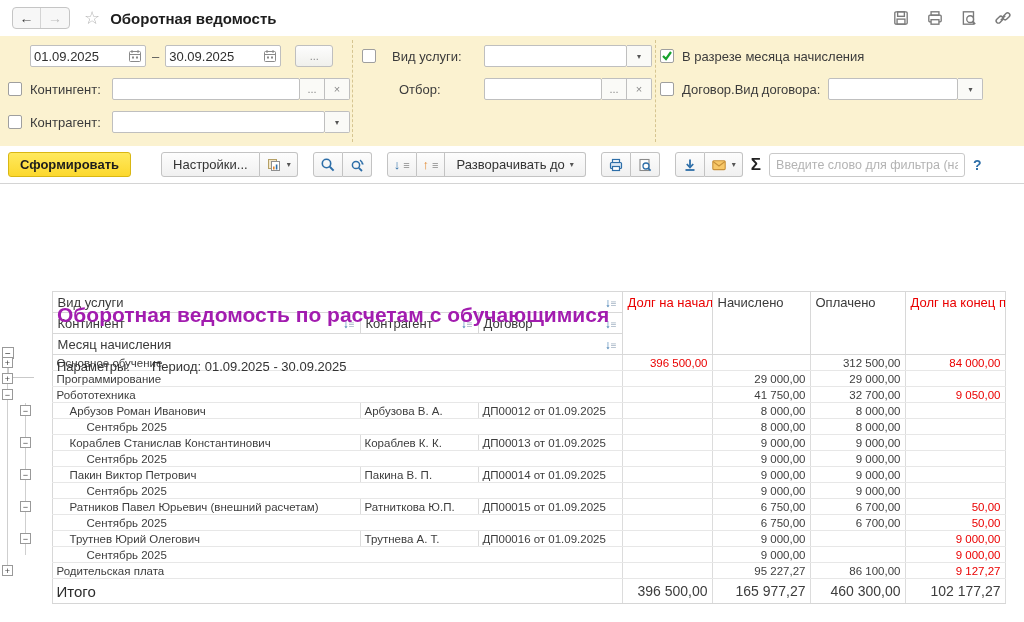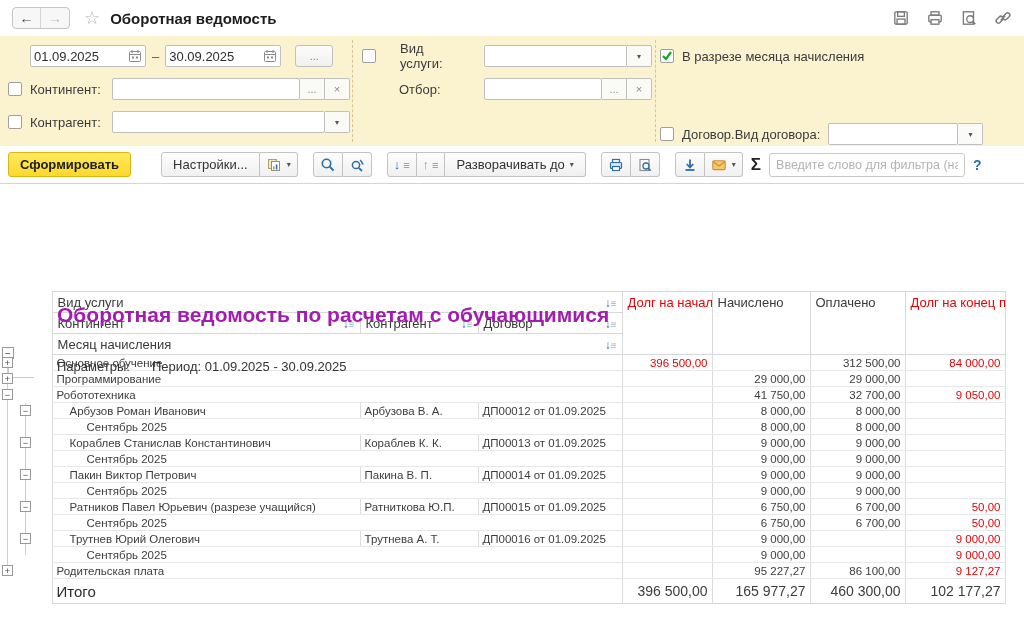--- a/index.html
+++ b/index.html
@@ -16,21 +16,21 @@
   .wtitle { font-size:15px; font-weight:bold; color:#1d1d1d;text-align:right; }
   .topicons { margin-left:auto; display:flex; gap:16px; align-items:center; }
   .ticon { width:18px; height:18px; }
 
   
   .filters { position:relative; height:110px; background:#fbf2d0; display:flex; padding:8px 0 0 8px; }
   .fsep { position:absolute; top:4px; bottom:4px; border-left:1px dashed #d6c590; }
   .fcol { display:flex; flex-direction:column; gap:9px; }
   .fcol.c1 { width:344px; }
   .fcol.c2 { width:300px; padding-left:10px; }
-  .fcol.c3 { padding-left:8px;justify-content:space-between; }
+  .fcol.c3 { padding-left:8px; }
   .frow { display:flex; align-items:center; height:24px; }
   .flabel { font-size:13px; color:#3b3b3b; }
   .cb { width:14px; height:14px; background:#fff; border:1px solid #9f9f9f; border-radius:2px;
         display:inline-flex; align-items:center; justify-content:center; flex:none; }
   .spacer { display:inline-block; width:14px; flex:none; }
   .tfield { background:#fff; border:1px solid #bfbfbf; border-radius:2px; height:22px;
             display:flex; align-items:center; padding:0 3px; }
   .tin { border:none; outline:none; font-size:13px; color:#2e2e2e; width:100%; height:18px;
          font-family:"Liberation Sans","DejaVu Sans",sans-serif; background:transparent; }
   .fgroup { display:flex; }
@@ -192,21 +192,21 @@
             <input class="tin" style="">
           </div>
         <div class="fbtn">
             <span class="dd">▾</span>
           </div>
       </div>
     </div>
   </div>
 
   <div class="fcol c2">
-    <div class="frow" style="gap:24px">
+    <div class="frow" style="gap:16px">
       <span class="cb"></span>
       <span class="flabel" style="width:76px">Вид услуги:</span>
       <div class="fgroup">
         <div class="tfield" style="width:143px">
             <input class="tin" style="">
           </div>
         <div class="fbtn">
             <span class="dd">▾</span>
           </div>
       </div>
@@ -499,21 +499,21 @@
           <td class="amt red"></td>
           <td class="amt">9 000,00</td>
           <td class="amt">9 000,00</td>
           <td class="amt red"></td>
           <td class="fillc"></td>
         </tr>
         <tr class="r student">
           <td class="gut rail1 rail2">
             <span class="gbox l2">−</span>
           </td>
-          <td class="name lb ind1">Ратников Павел Юрьевич (разрезе учащийся)</td>
+          <td class="name lb ind1">Ратников Павел Юрьевич (внешний расчетам)</td>
           <td class="name">Ратниткова Ю.П.</td>
           <td class="name">ДП00015 от 01.09.2025</td>
           <td class="amt red"></td>
           <td class="amt">6 750,00</td>
           <td class="amt">6 700,00</td>
           <td class="amt red">50,00</td>
           <td class="fillc"></td>
         </tr>
         <tr class="r month">
           <td class="gut rail1 rail2"></td>

